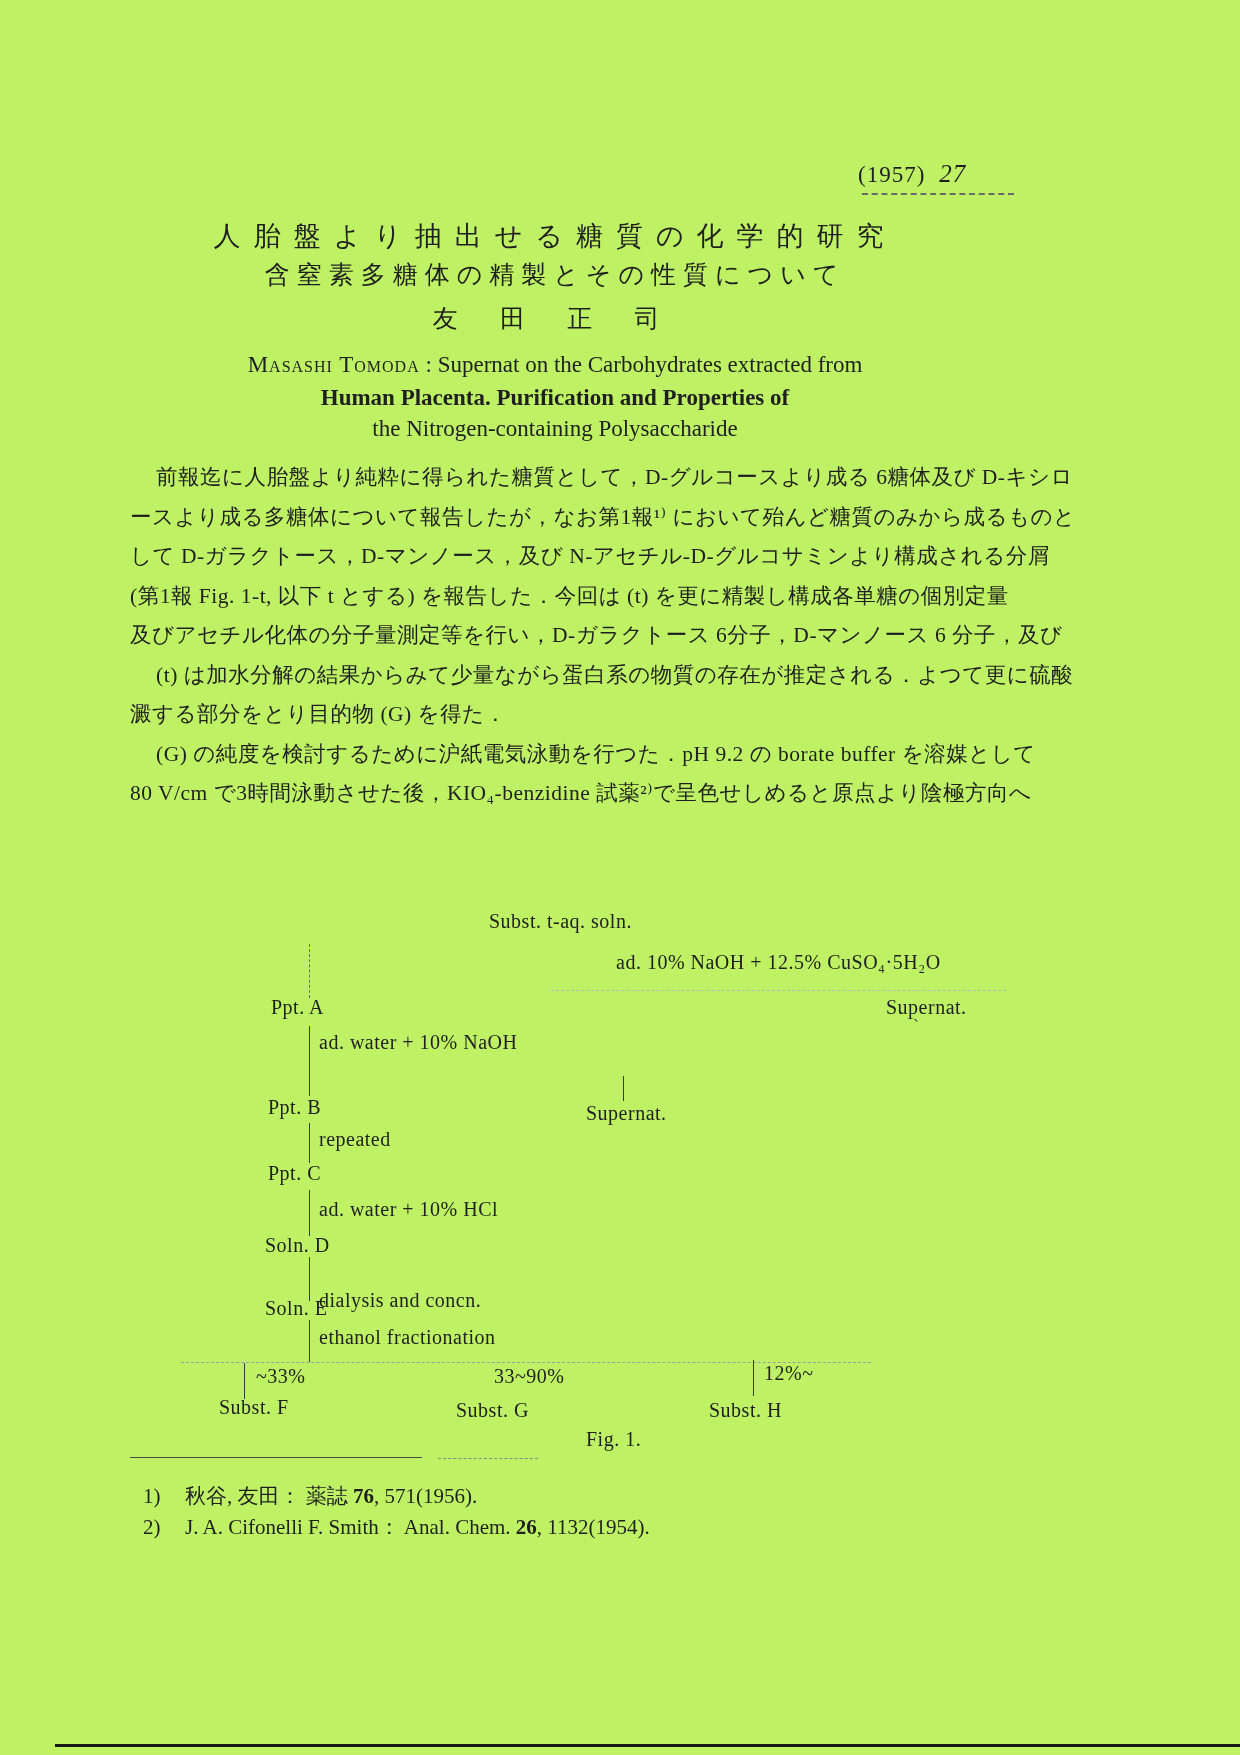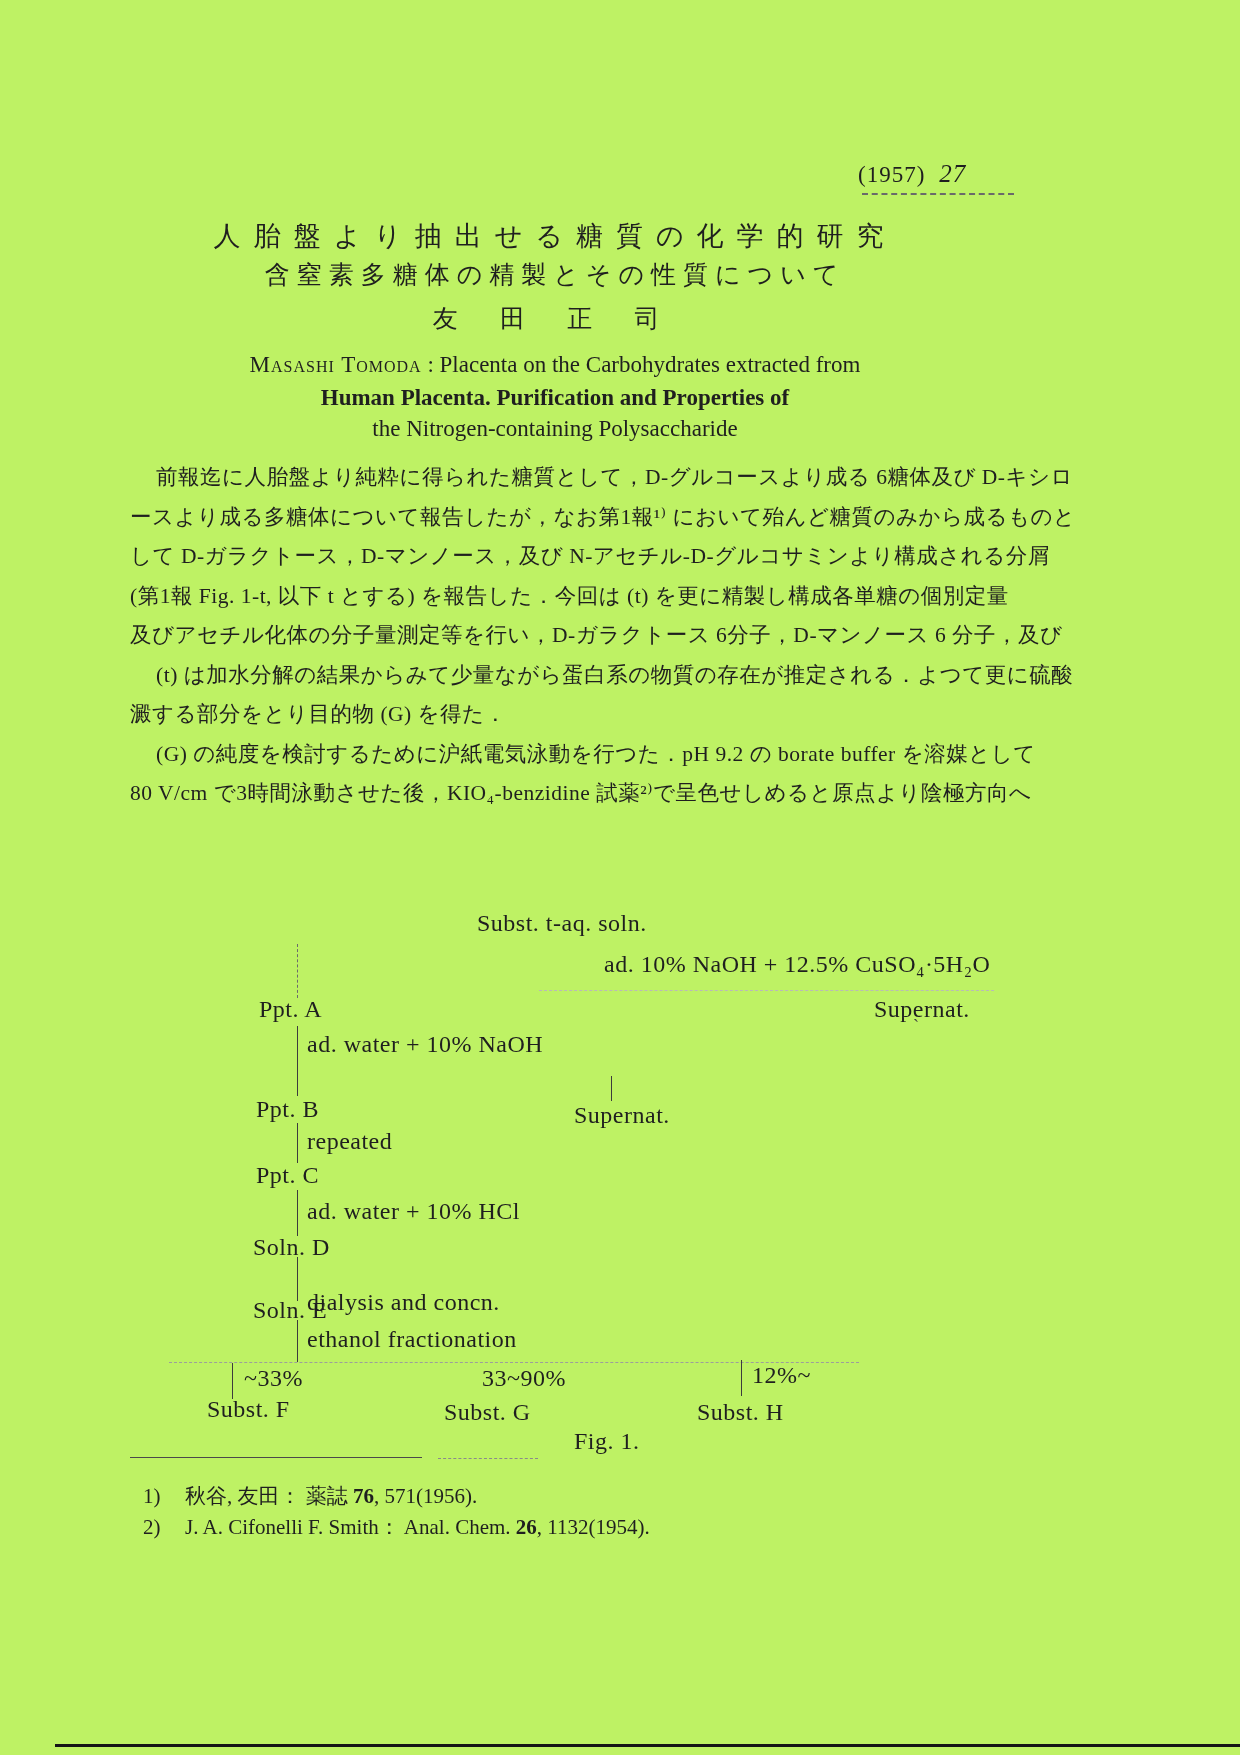--- a/index.html
+++ b/index.html
@@ -26,21 +26,21 @@
   .en2{top:385px;font-weight:bold;}
   .en3{top:416px;}
   .smallcaps{font-variant:small-caps;letter-spacing:1px;}
 
   
   .bodytext{position:absolute;left:130px;top:458px;width:968px;font-size:21.5px;}
   .bl{line-height:39.5px;height:39.5px;white-space:nowrap;letter-spacing:0.5px;}
   .ind{padding-left:26px;}
 
   
-  .fig{position:absolute;left:4px;top:0;width:1108px;height:1755px;font-size:24px;pointer-events:none;}
+  .fig{position:absolute;left:16px;top:0;width:1108px;height:1755px;font-size:20px;pointer-events:none;}
   .fnode{position:absolute;white-space:nowrap;letter-spacing:0.5px;}
   .vline{position:absolute;border-left:1.6px solid #3c3c3c;width:0;}
   .vdash{border-left-style:dashed;border-left-color:#6b6b6b;}
   .hdash{position:absolute;border-top:1.5px dashed #b9b9b9;height:0;}
   .hdash2{position:absolute;border-top:1.5px dashed #9d9d9d;height:0;}
 
   
   .fnrule{position:absolute;left:130px;top:1457px;width:292px;border-top:1.7px solid #4a4a4a;}
   .fnrule2{position:absolute;left:438px;top:1458px;width:100px;border-top:1.5px dashed #8a8a8a;}
   .footnote{position:absolute;left:143px;font-size:21px;white-space:nowrap;}
@@ -60,21 +60,21 @@
 
   <div class="header-right">
     <span>(1957)</span><span class="pgnum">27</span>
   </div>
   <div class="header-underline"></div>
 
   <div class="centerband jp-title1">人胎盤より抽出せる糖質の化学的研究</div>
   <div class="centerband jp-title2">含窒素多糖体の精製とその性質について</div>
   <div class="centerband jp-author">友 田 正 司</div>
 
-  <div class="centerband en-line en1"><span class="smallcaps">Masashi Tomoda</span><span> :  </span><span>Placenta on the Carbohydrates extracted from</span></div>
+  <div class="centerband en-line en1"><span class="smallcaps">Masashi Tomoda</span><span> :  </span><span>Supernat on the Carbohydrates extracted from</span></div>
   <div class="centerband en-line en2">Human Placenta.  Purification and Properties of</div>
   <div class="centerband en-line en3">the Nitrogen-containing Polysaccharide</div>
 
   <div class="bodytext">
     <div class="bl ind">前報迄に人胎盤より純粋に得られた糖質として，D-グルコースより成る 6糖体及び D-キシロ</div>
     <div class="bl">ースより成る多糖体について報告したが，なお第1報¹⁾ において殆んど糖質のみから成るものと</div>
     <div class="bl">して D-ガラクトース，D-マンノース，及び N-アセチル-D-グルコサミンより構成される分屑</div>
     <div class="bl">(第1報 Fig. 1-t, 以下 t とする) を報告した．今回は (t) を更に精製し構成各単糖の個別定量</div>
     <div class="bl">及びアセチル化体の分子量測定等を行い，D-ガラクトース 6分子，D-マンノース 6 分子，及び</div>
     <div class="bl ind">(t) は加水分解の結果からみて少量ながら蛋白系の物質の存在が推定される．よつて更に硫酸</div>

